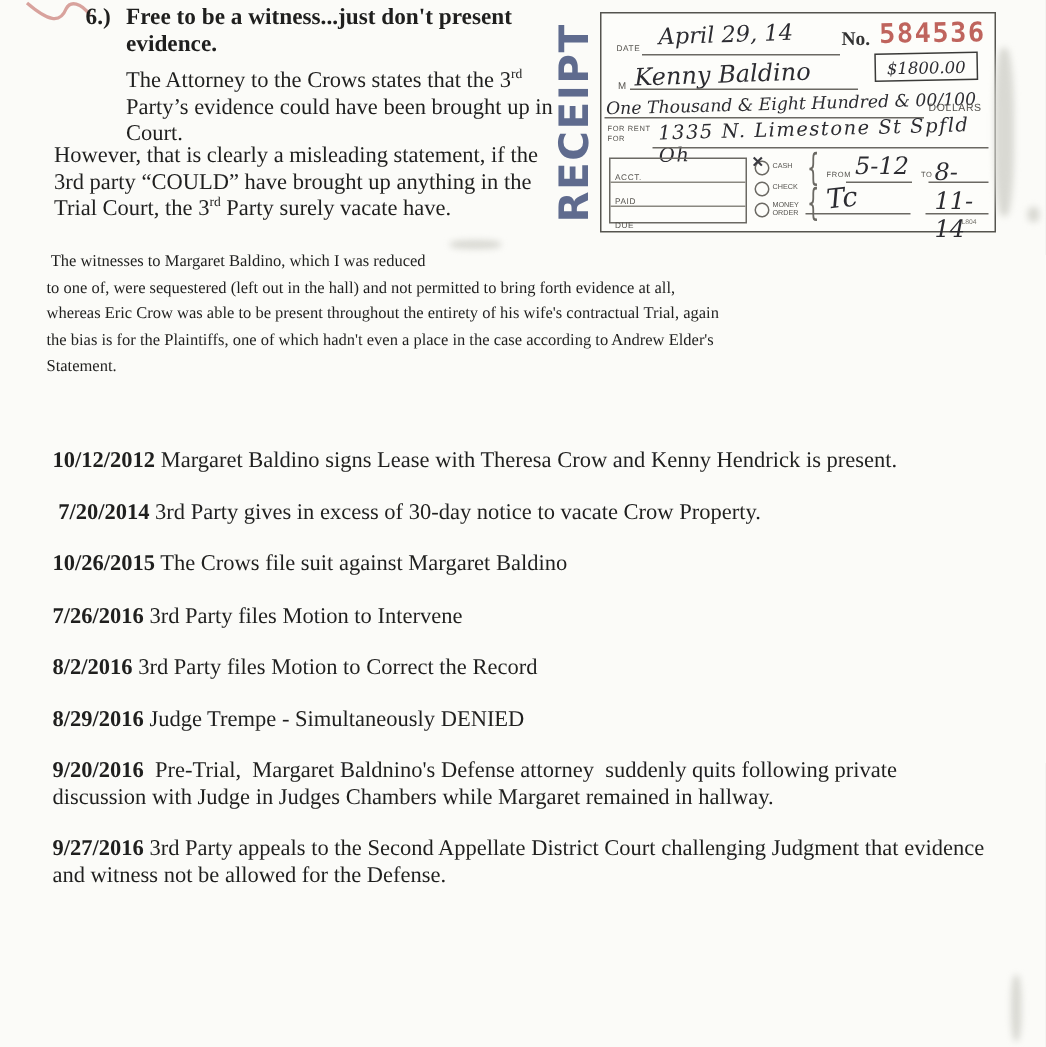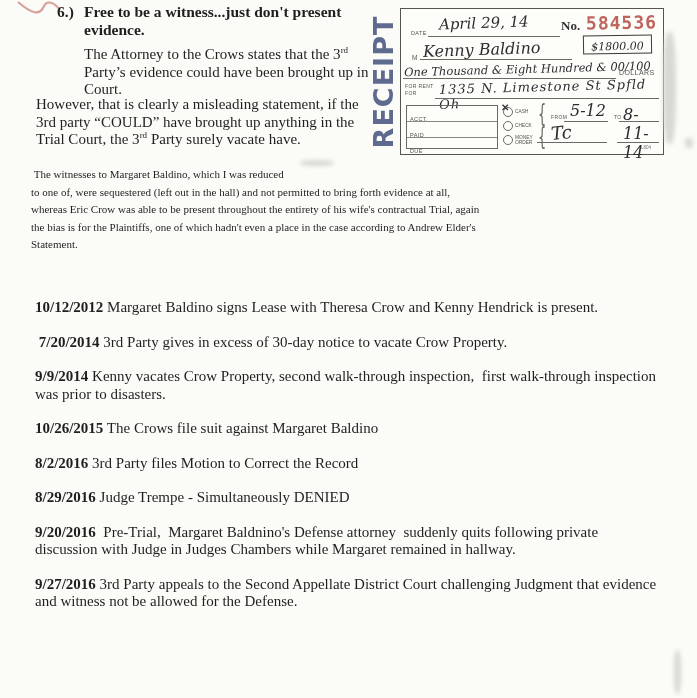--- a/index.html
+++ b/index.html
@@ -141,25 +141,24 @@
 whereas Eric Crow was able to be present throughout the entirety of his wife's contractual Trial, again
 the bias is for the Plaintiffs, one of which hadn't even a place in the case according to Andrew Elder's
 Statement.</div>
 
   <div class="abs timeline">
     <div class="tl-entry"><span class="tl-date">10/12/2012</span><span class="tl-text"> Margaret Baldino signs Lease with Theresa Crow and Kenny Hendrick is present.</span></div>
 
 
     <div class="tl-entry"><span class="tl-date"> 7/20/2014</span><span class="tl-text"> 3rd Party gives in excess of 30-day notice to vacate Crow Property.</span></div>
 
-    <div class="tl-entry"><span class="tl-date">9/9/2014</span><span class="tl-text"> Kenny vacates Crow Property, second walk-through inspection,  first walk-through inspection
-was prior to disasters.</span></div>
 
     <div class="tl-entry"><span class="tl-date">10/26/2015</span><span class="tl-text"> The Crows file suit against Margaret Baldino</span></div>
 
+    <div class="tl-entry"><span class="tl-date">7/26/2016</span><span class="tl-text"> 3rd Party files Motion to Intervene</span></div>
 
     <div class="tl-entry"><span class="tl-date">8/2/2016</span><span class="tl-text"> 3rd Party files Motion to Correct the Record</span></div>
 
     <div class="tl-entry"><span class="tl-date">8/29/2016</span><span class="tl-text"> Judge Trempe - Simultaneously DENIED</span></div>
 
     <div class="tl-entry"><span class="tl-date">9/20/2016</span><span class="tl-text">  Pre-Trial,  Margaret Baldnino's Defense attorney  suddenly quits following private
 discussion with Judge in Judges Chambers while Margaret remained in hallway.</span></div>
 
     <div class="tl-entry"><span class="tl-date">9/27/2016</span><span class="tl-text"> 3rd Party appeals to the Second Appellate District Court challenging Judgment that evidence
 and witness not be allowed for the Defense.</span></div>

